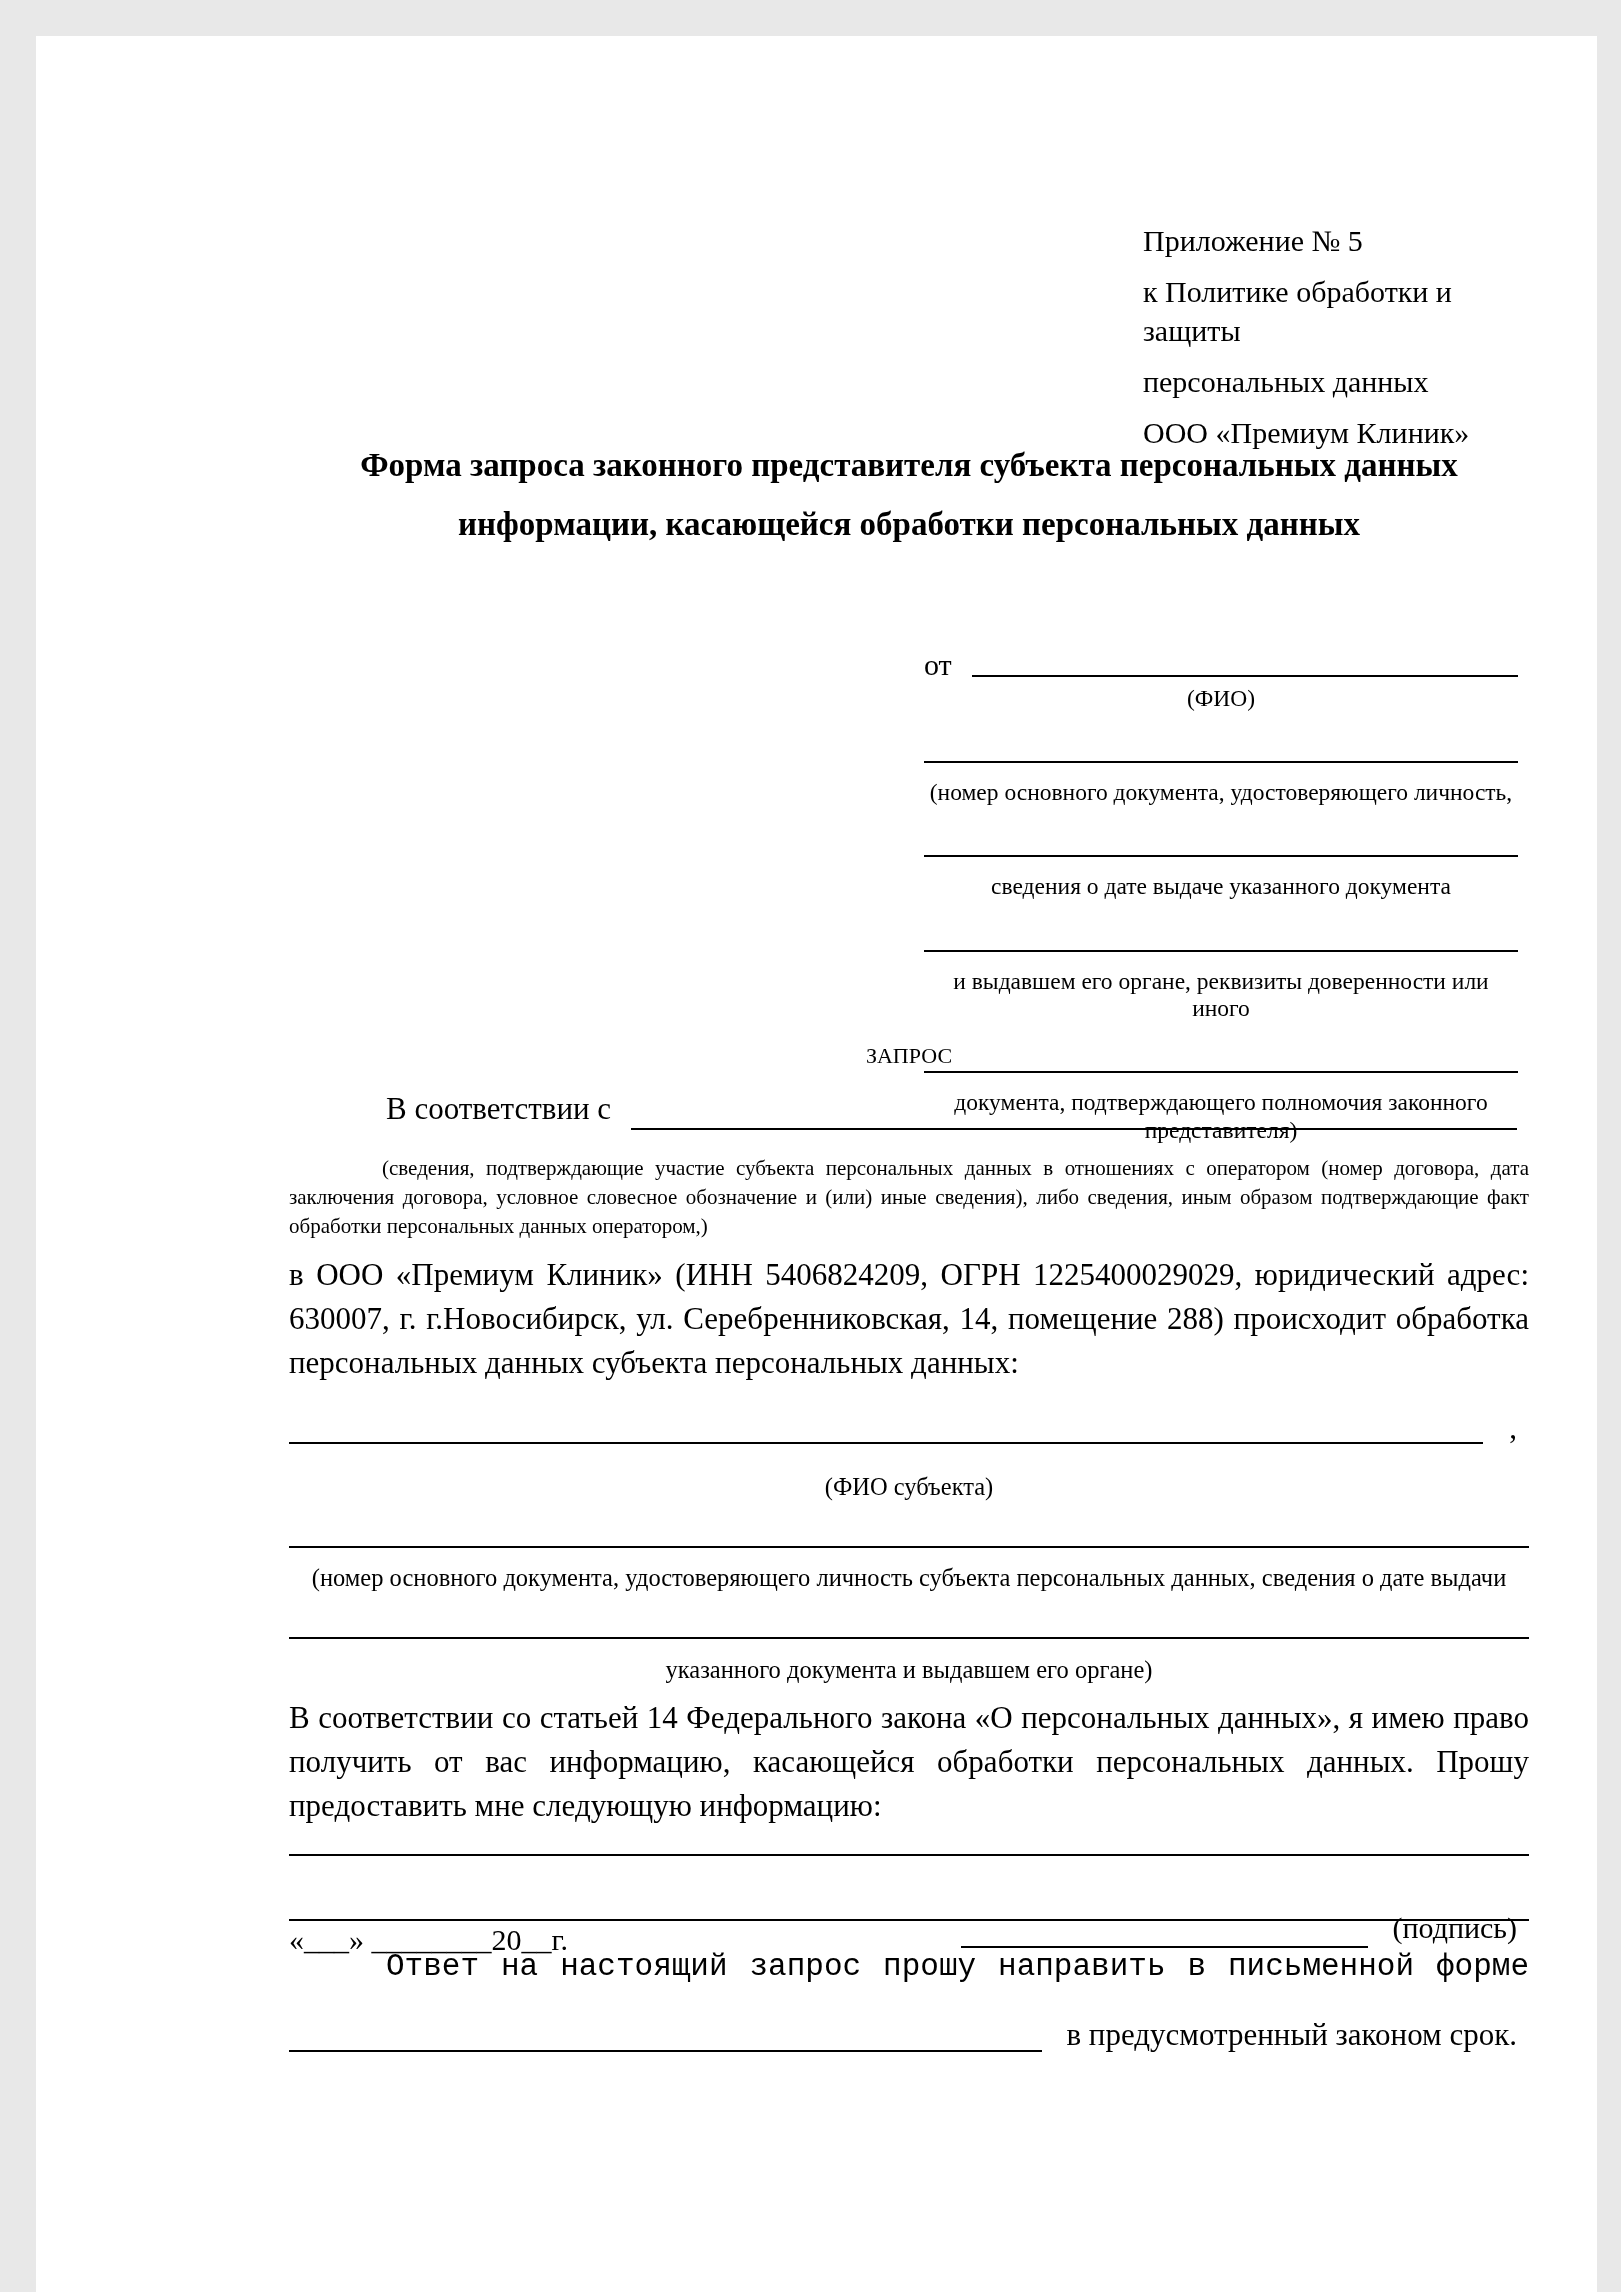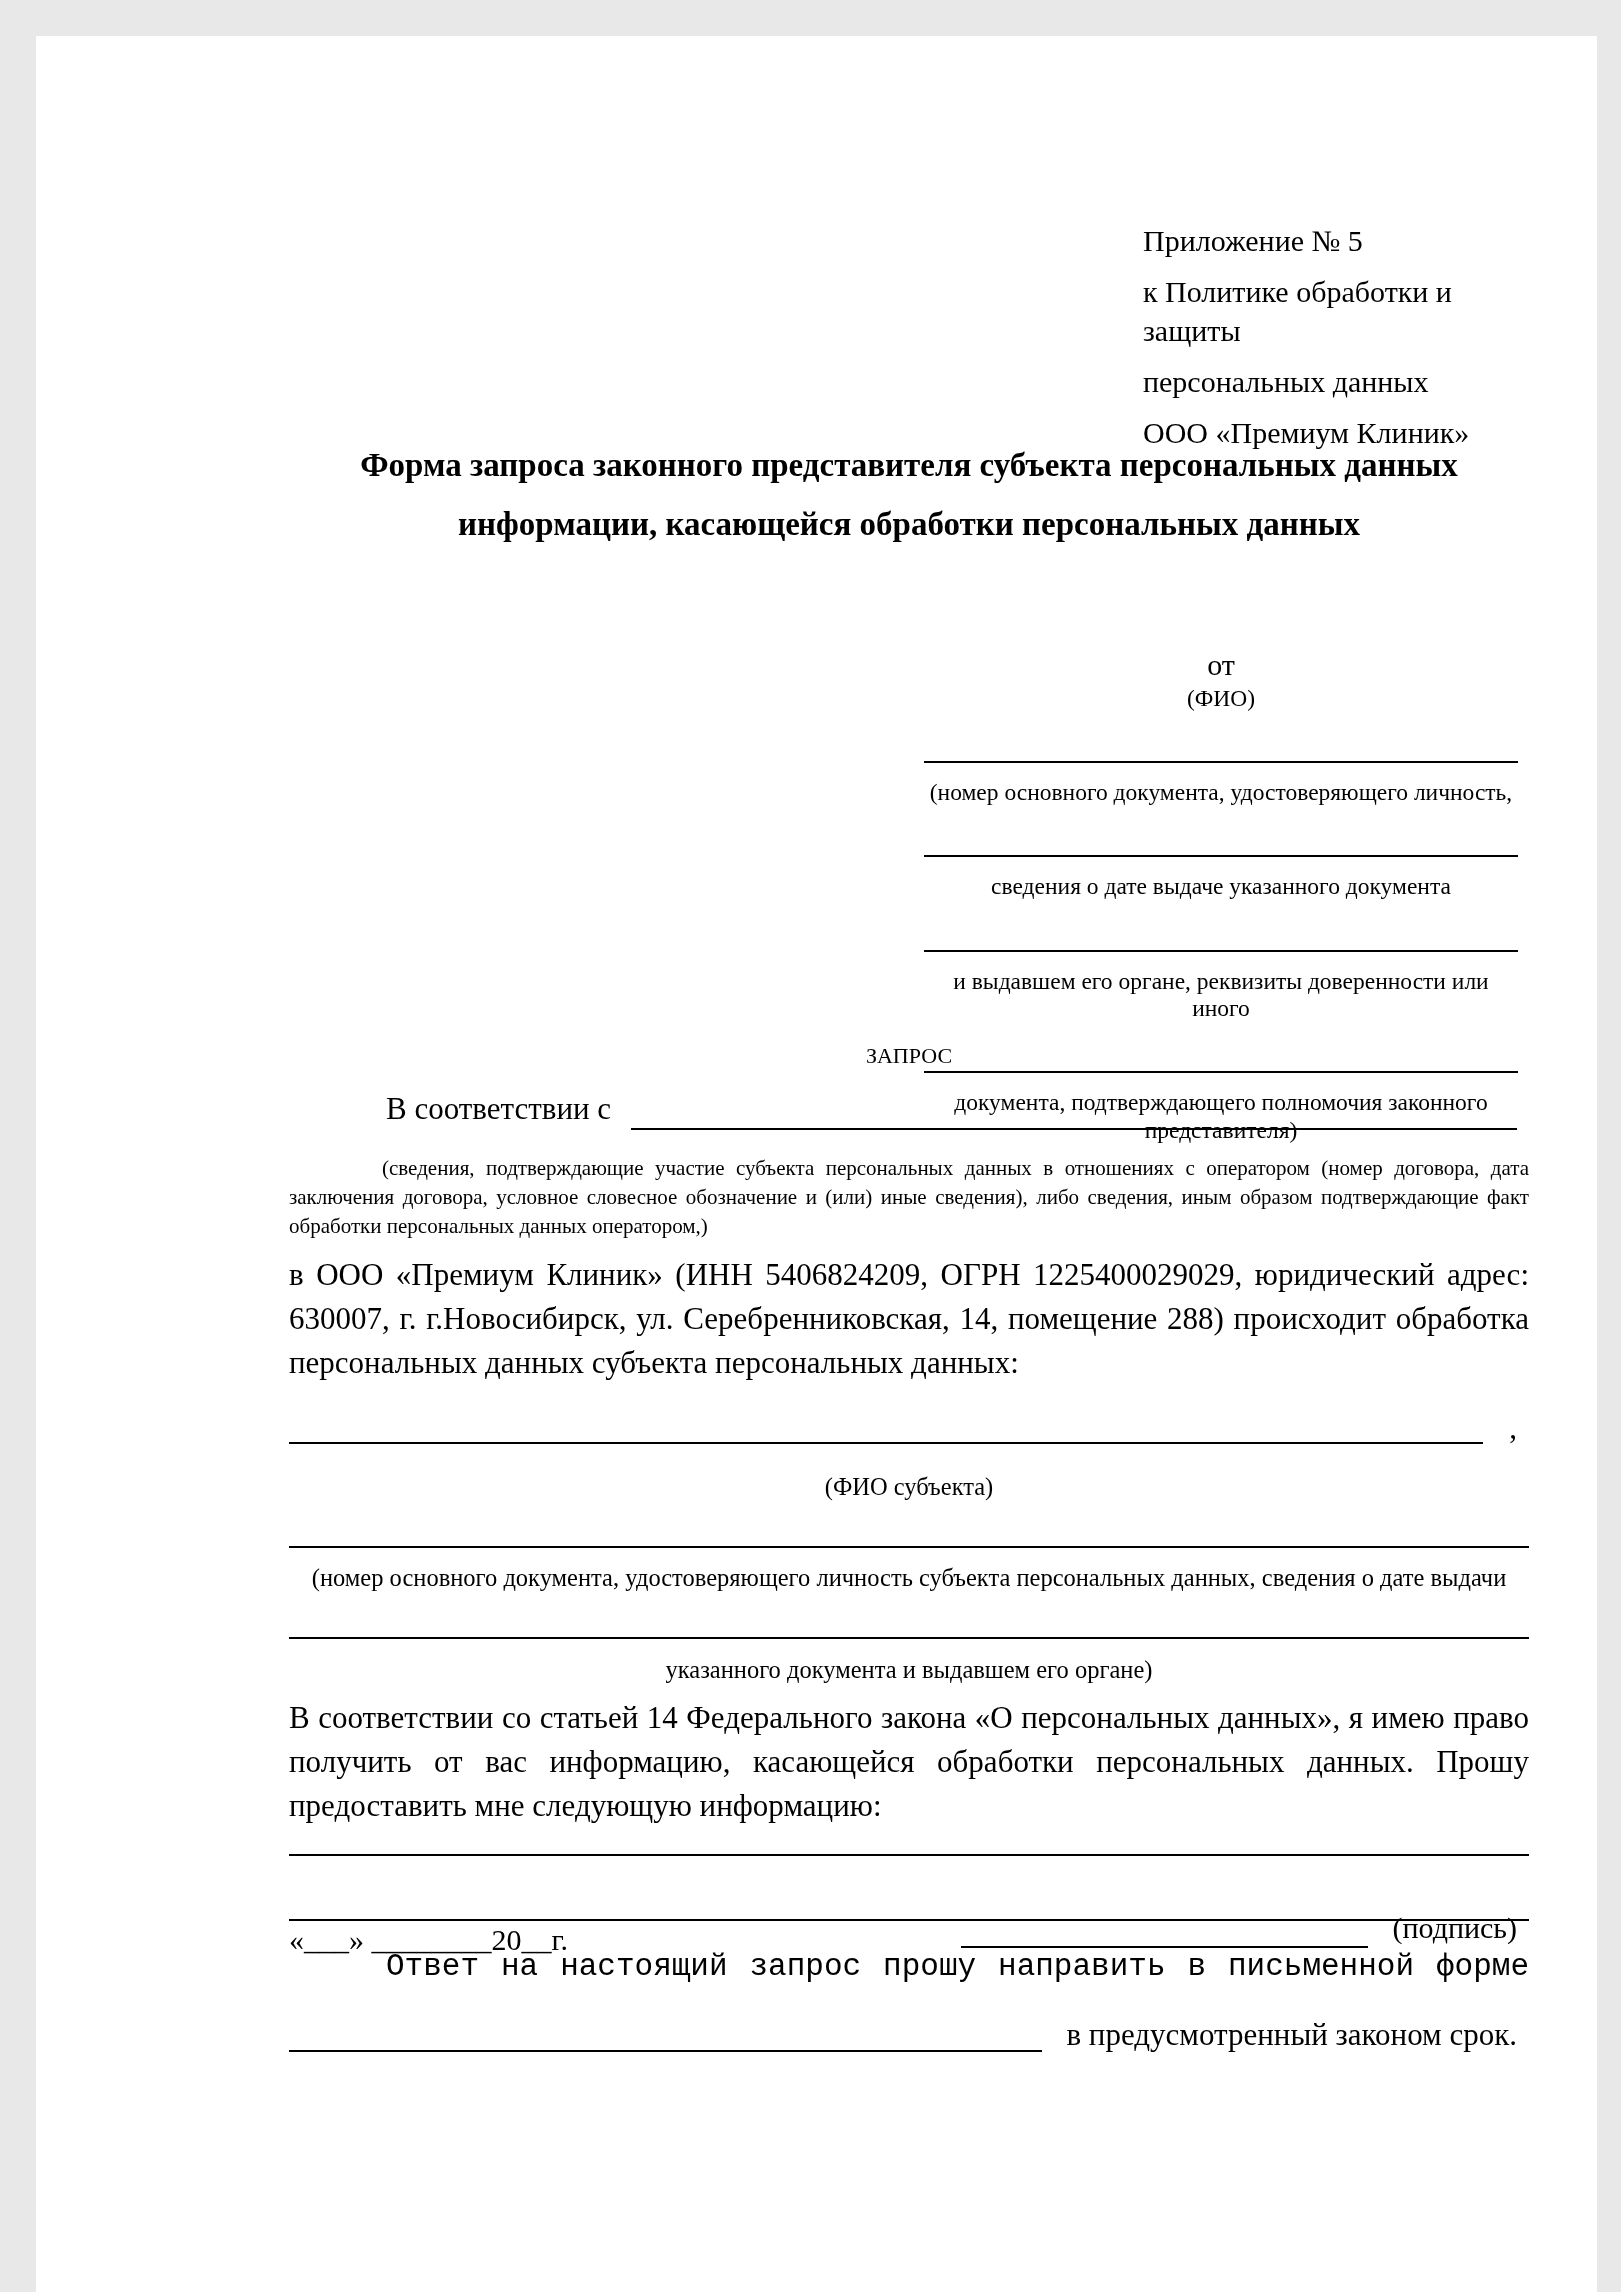--- a/index.html
+++ b/index.html
@@ -38,24 +38,23 @@
   
   .addressee {
     position: absolute;
     left: 852px; top: 584px;
     width: 642px;
     font-size: 30px;
   }
   .addr-to { line-height: 41px; }
   .addr-from-row {
     display: flex;
-    align-items: center;
+    align-items: flex-start;
     height: 33px;
     margin-top: 3.9px;
-    flex-direction: column;
   }
   .addr-from-row .from-label { line-height: 33px; }
   .fill-line {
     flex: 1;
     border-bottom: 2px solid #000;
     height: 29px;
     margin-left: 7.8px;
   }
   .small-caption {
     font-size: 23.5px;

